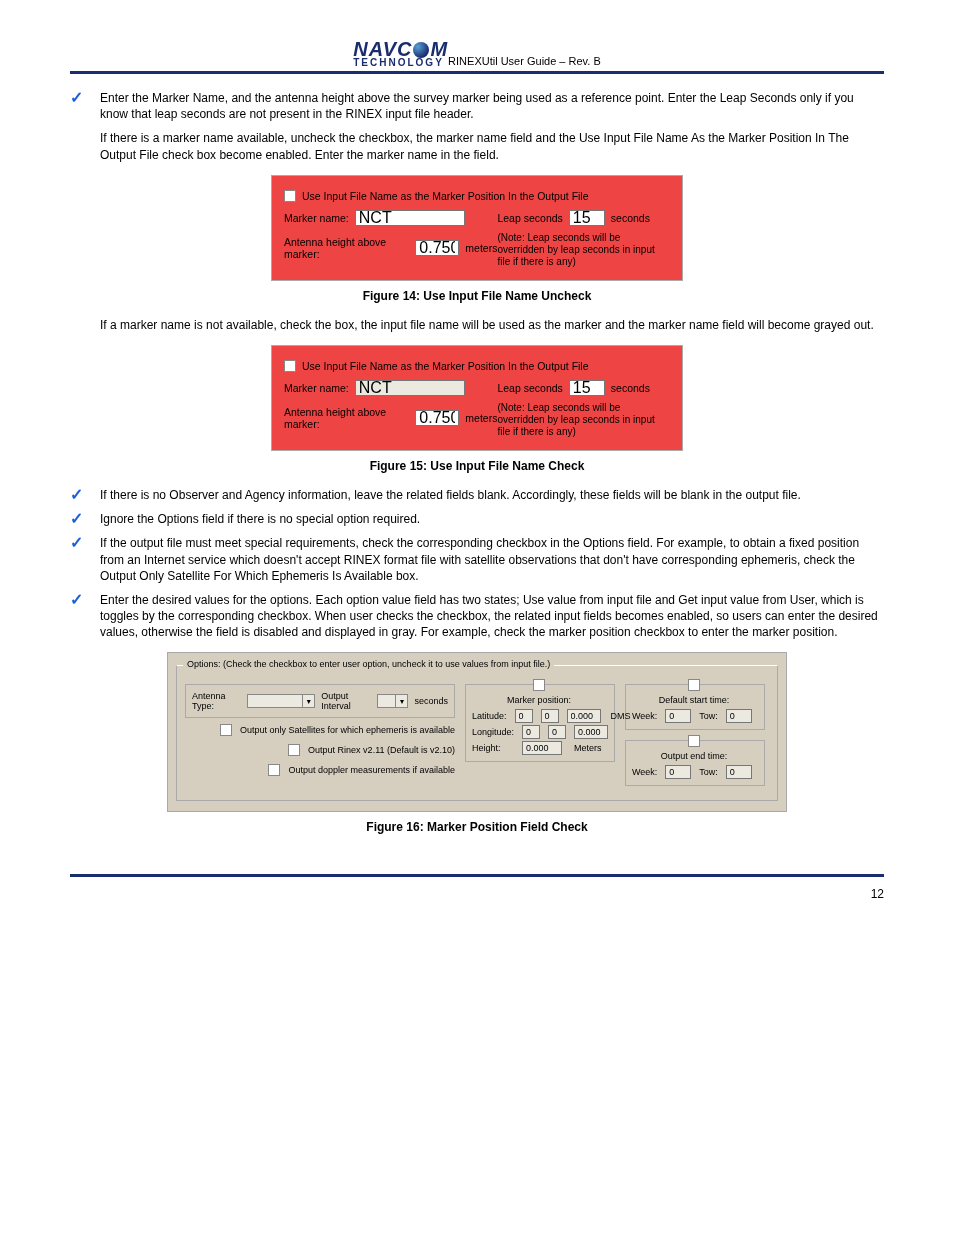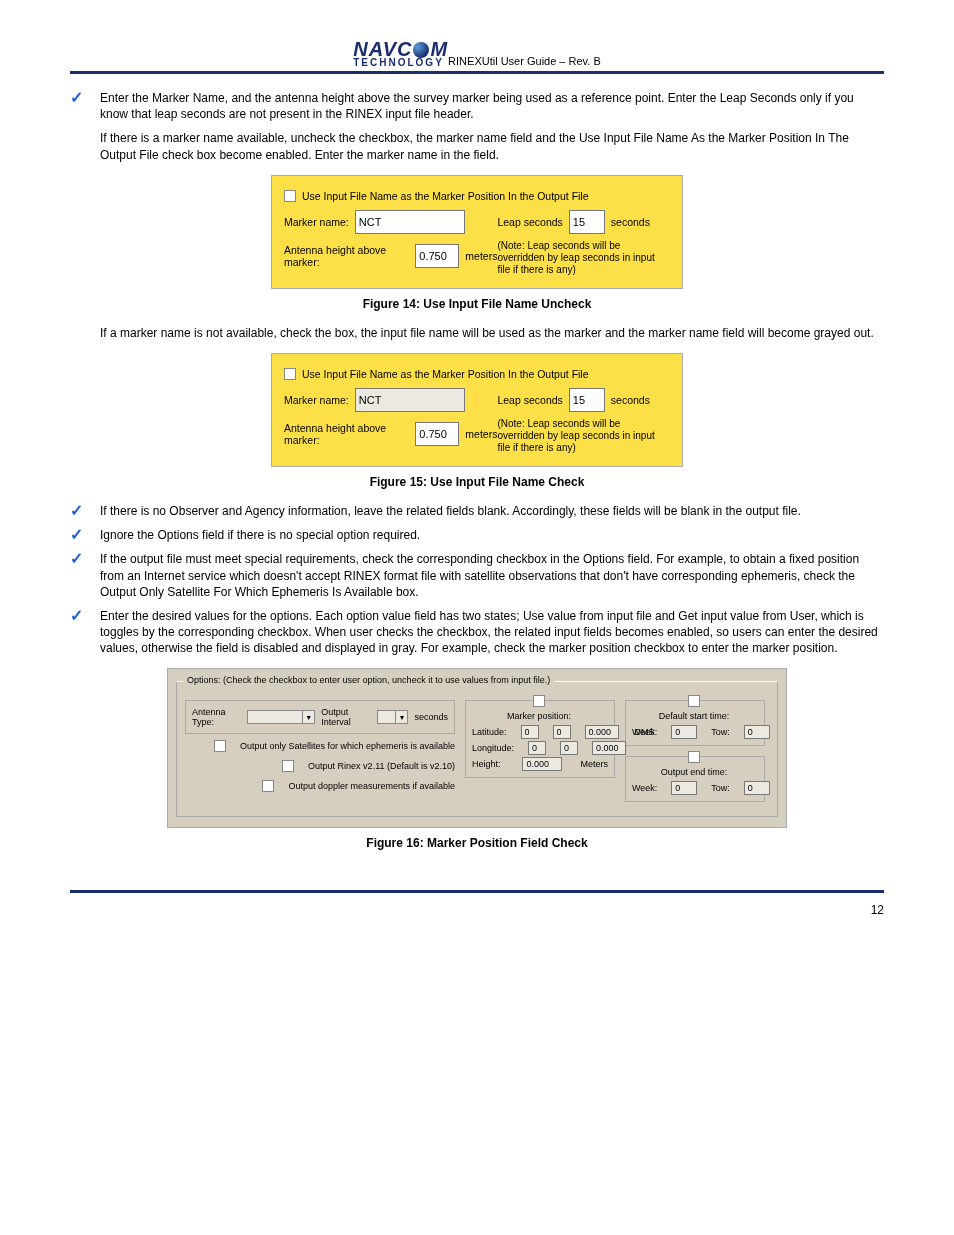--- a/index.html
+++ b/index.html
@@ -54,33 +54,33 @@
   .check-item { display: flex; gap: 14px; margin: 4px 0 8px 0; }
   .check-mark { color: #1a5fd6; font-size: 16px; line-height: 1; flex: 0 0 16px; font-weight:bold;}
   .check-text { flex: 1; font-size: 12px; line-height: 1.35; }
 
   .body-para { margin: 6px 0 10px 30px; line-height: 1.35; }
 
   .fig-wrap { display: flex; justify-content: center; margin: 12px 0 8px 0; }
 
   .panel {
     width: 412px;
-    background: #fde047;
+    background: #ef4444;
     border: 1px solid #aaa;
     padding: 10px 12px 12px 12px;
     font-family: Tahoma, Arial, sans-serif;
     font-size: 10.5px;
   }
   .panel .row { display: flex; align-items: center; gap: 6px; margin: 4px 0;}
   .winchk {
     width:12px;height:12px;border:1px solid #888;background:#fff;display:inline-block;flex:0 0 12px;
   }
   .wininput {
-    background:#fff;border:1px solid #777;font-size:11px;font-family:Tahoma,Arial,sans-serif;
-    padding:1px 3px;height:24px;
+    background:#fff;border:1px solid #777;font-size:16px;font-family:Tahoma,Arial,sans-serif;
+    padding:1px 3px;height:16px;
   }
   .wininput.ro { background:#ece9e1;}
   .panel .note { font-size:10px; line-height:1.2; }
 
   .fig-caption { text-align:center; font-size:12px; font-weight:bold; margin: 6px 0 14px 0;}
 
   .wide-panel {
     width: 620px;
     background: #d6cfc0;
     border: 1px solid #aaa;
@@ -99,21 +99,21 @@
     position:absolute; top:-7px; left:6px;
     background:#d6cfc0;
     padding:0 4px;
     font-size:9px;
   }
   .opt-cols { display:flex; gap:10px; align-items:flex-start;}
   .col { display:flex; flex-direction:column; gap:4px;}
   .subbox { border:1px solid #aaa; padding:6px 6px 4px 6px; margin-bottom:6px;}
   .subbox .subtitle { display:flex; align-items:center; gap:4px; margin:-12px 0 4px -2px;flex-direction:column;}
   .subbox .subtitle .lbl { background:#d6cfc0; padding:0 3px;}
-  .mini-row { display:flex; align-items:center; gap:14px; margin:2px 0;}
+  .mini-row { display:flex; align-items:center; gap:8px; margin:2px 0;}
   .wininput.sm { height:14px; font-size:9px;}
   .dd {
     background:#ece9e1;border:1px solid #888;height:14px;display:inline-flex;align-items:center;
     justify-content:space-between;padding:0 0 0 3px;font-size:9px;
   }
   .dd .arrow { width:12px;height:12px;border-left:1px solid #888;display:flex;align-items:center;justify-content:center;font-size:8px;}
 
   .footer { text-align:right; font-size:12px; margin: 10px 0 30px 0;}
 </style>
 </head>

